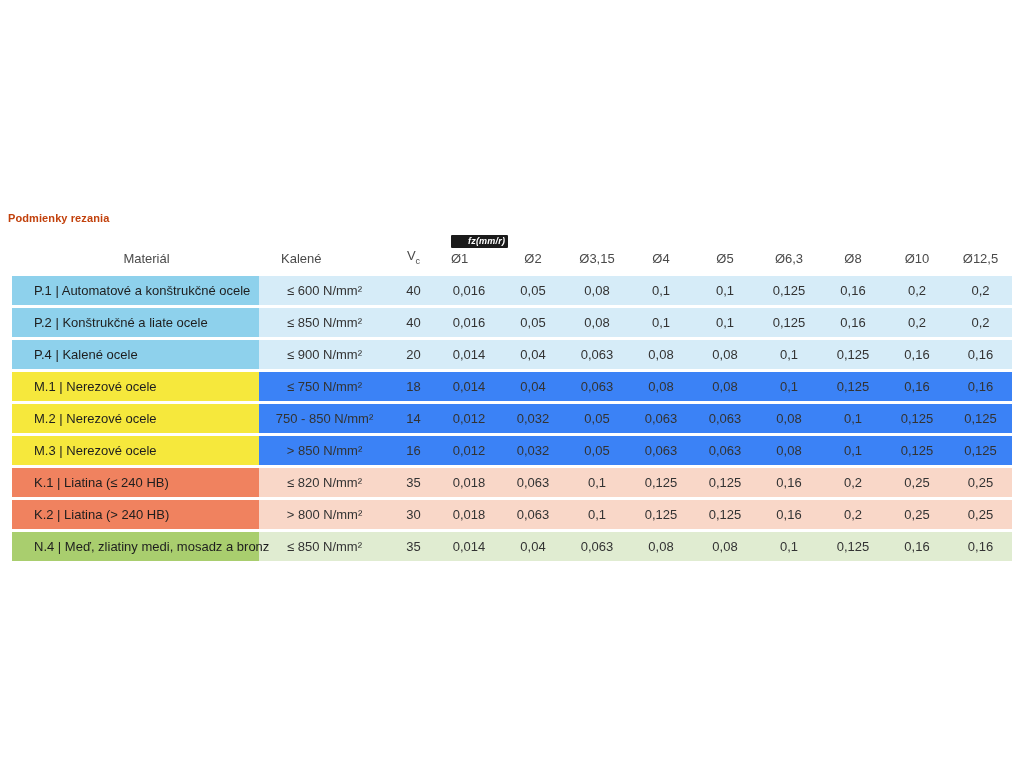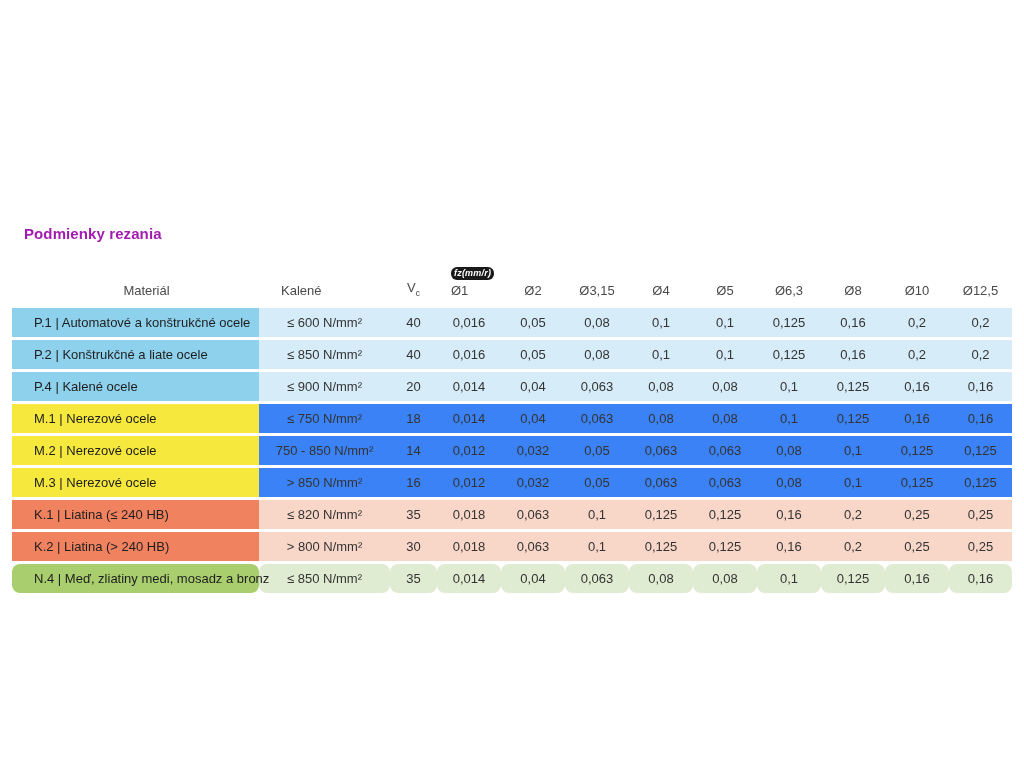--- a/index.html
+++ b/index.html
@@ -5,22 +5,22 @@
   * { box-sizing: border-box; }
   html, body { margin: 0; padding: 0; }
   body {
     width: 1024px; height: 768px;
     background: #ffffff;
     font-family: "Liberation Sans", sans-serif;
     overflow: hidden;
   }
   .page { padding-top: 210px; padding-left: 8px; }
   .title {
-    font-size: 15px; font-weight: bold; color: #a21caf;
-    margin: 16px; line-height: 16px; letter-spacing: 0.1px;
+    font-size: 11px; font-weight: bold; color: #c2410c;
+    margin: 0; line-height: 16px; letter-spacing: 0.1px;
   }
   table.cond-table {
     border-collapse: separate;
     border-spacing: 0 3px;
     margin-left: 4px;
     width: 1000px;
     table-layout: fixed;
   }
   col.c-mat  { width: 247px; }
   col.c-pev  { width: 131px; }
@@ -43,23 +43,23 @@
   th.h-vc sub { font-size: 9px; }
   th.h-fz  { text-align: left; padding-left: 14px; }
   th.h-d   { text-align: center; }
   .badge {
     display: inline-block;
     background: #1a1a1a;
     color: #ffffff;
     font-size: 9px;
     font-weight: bold;
     font-style: italic;
-    padding: 1px 3px 2px 3px;
+    padding: 1px 3px 2px 17px;
     margin-bottom: 3px;
-    border-radius: 6px;
+    border-radius: 1px;
     letter-spacing: 0.2px;
   }
   .d-label { display: block; }
 
   tbody td {
     height: 29px;
     font-size: 13px;
     color: #333333;
     text-align: center;
     white-space: nowrap;
@@ -71,21 +71,21 @@
     font-weight: normal;
     color: #1e1e1e;
   }
   
   tr.g-P td { background: #d6ecf8; }
   tr.g-P td.mat { background: #8ed1ec; }
   tr.g-M td { background: #3b82f6; }
   tr.g-M td.mat { background: #f6e83c; }
   tr.g-K td { background: #f9d7c8; }
   tr.g-K td.mat { background: #f0825f; margin-top: 44px; }
-  tr.g-N td { background: #e0ecd1; border-radius: 8px; }
+  tr.g-N td { background: #e0ecd1; }
   tr.g-N td.mat { background: #a9ce6e; }
 </style>
 </head>
 <body>
 
 <div class="page">
   <h1 class="title">Podmienky rezania</h1>
 
   <table class="cond-table">
     <colgroup>

